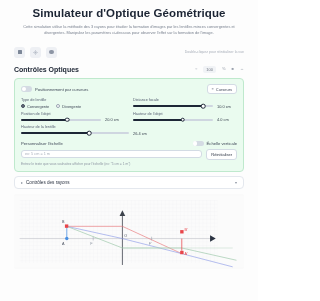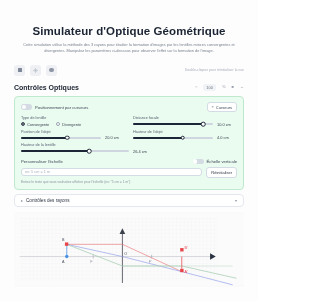--- a/index.html
+++ b/index.html
@@ -5,21 +5,21 @@
   * { box-sizing: border-box; margin: 0; padding: 0; }
   html, body {
     width: 258px; height: 301px;
     background: #ffffff;
     font-family: "Liberation Sans", sans-serif;
     overflow: hidden;
   }
   .page { width: 258px; height: 301px; position: relative; background: #fdfdfd; }
 
   
-  .header { padding: 24px 14px 4px; text-align: center; }
+  .header { padding: 6px 14px 4px; text-align: center; }
   .title {
     font-size: 11.5px; font-weight: bold; color: #1b2433;
     letter-spacing: .1px; line-height: 14px;
   }
   .subtitle {
     margin: 4px auto 0; max-width: 212px;
     font-size: 3.9px; line-height: 5.6px; color: #79818f; text-align: center;
   }
 
   

